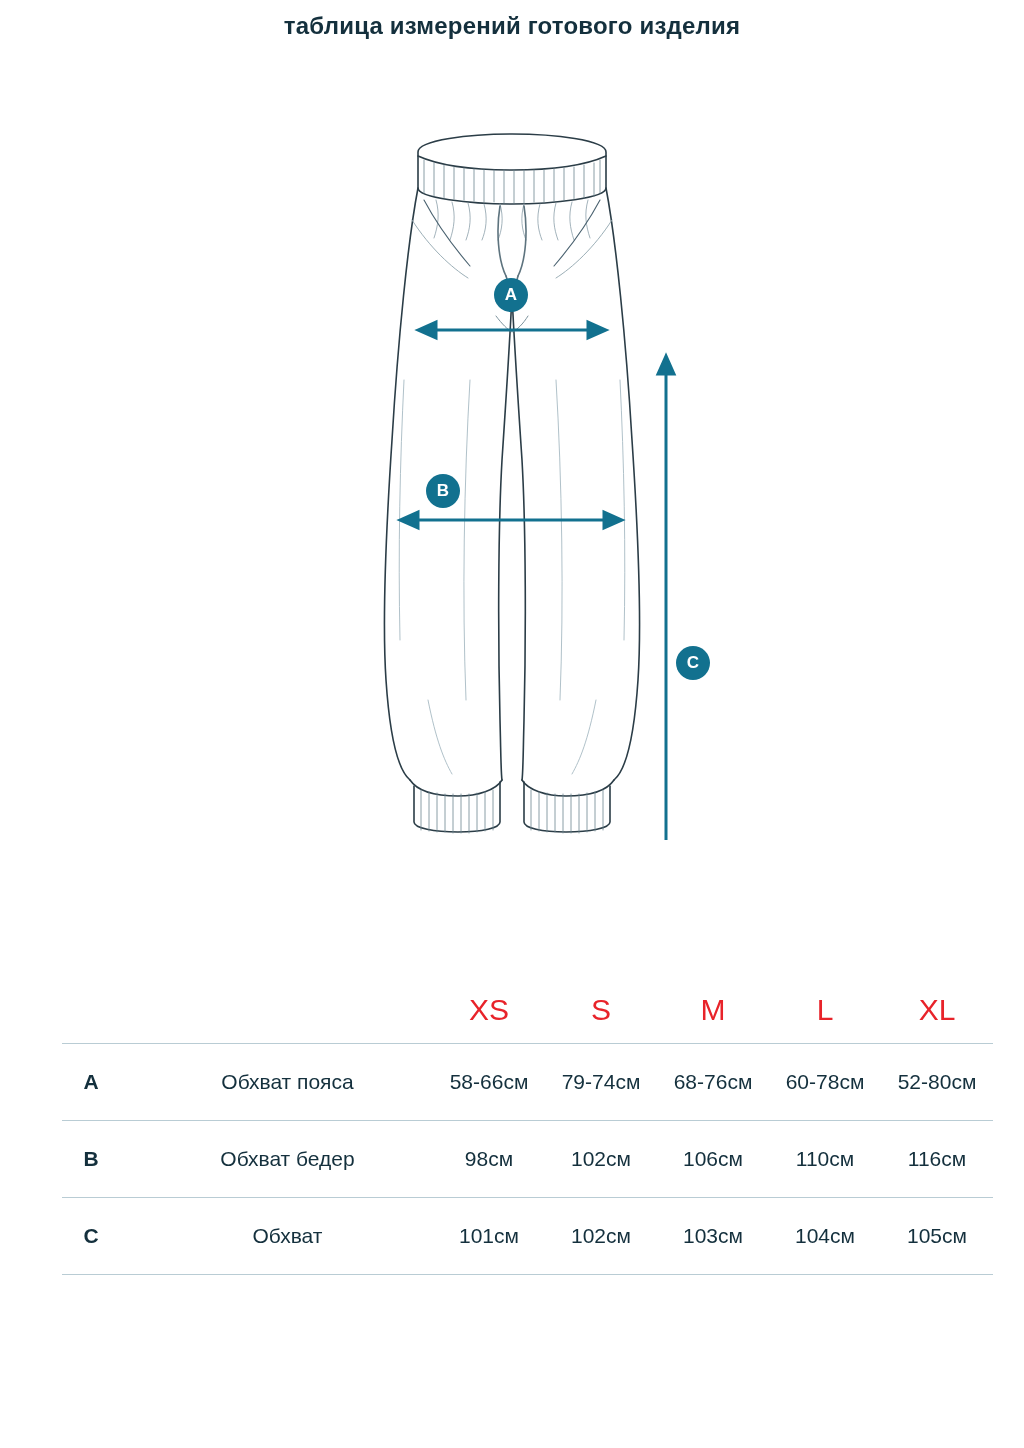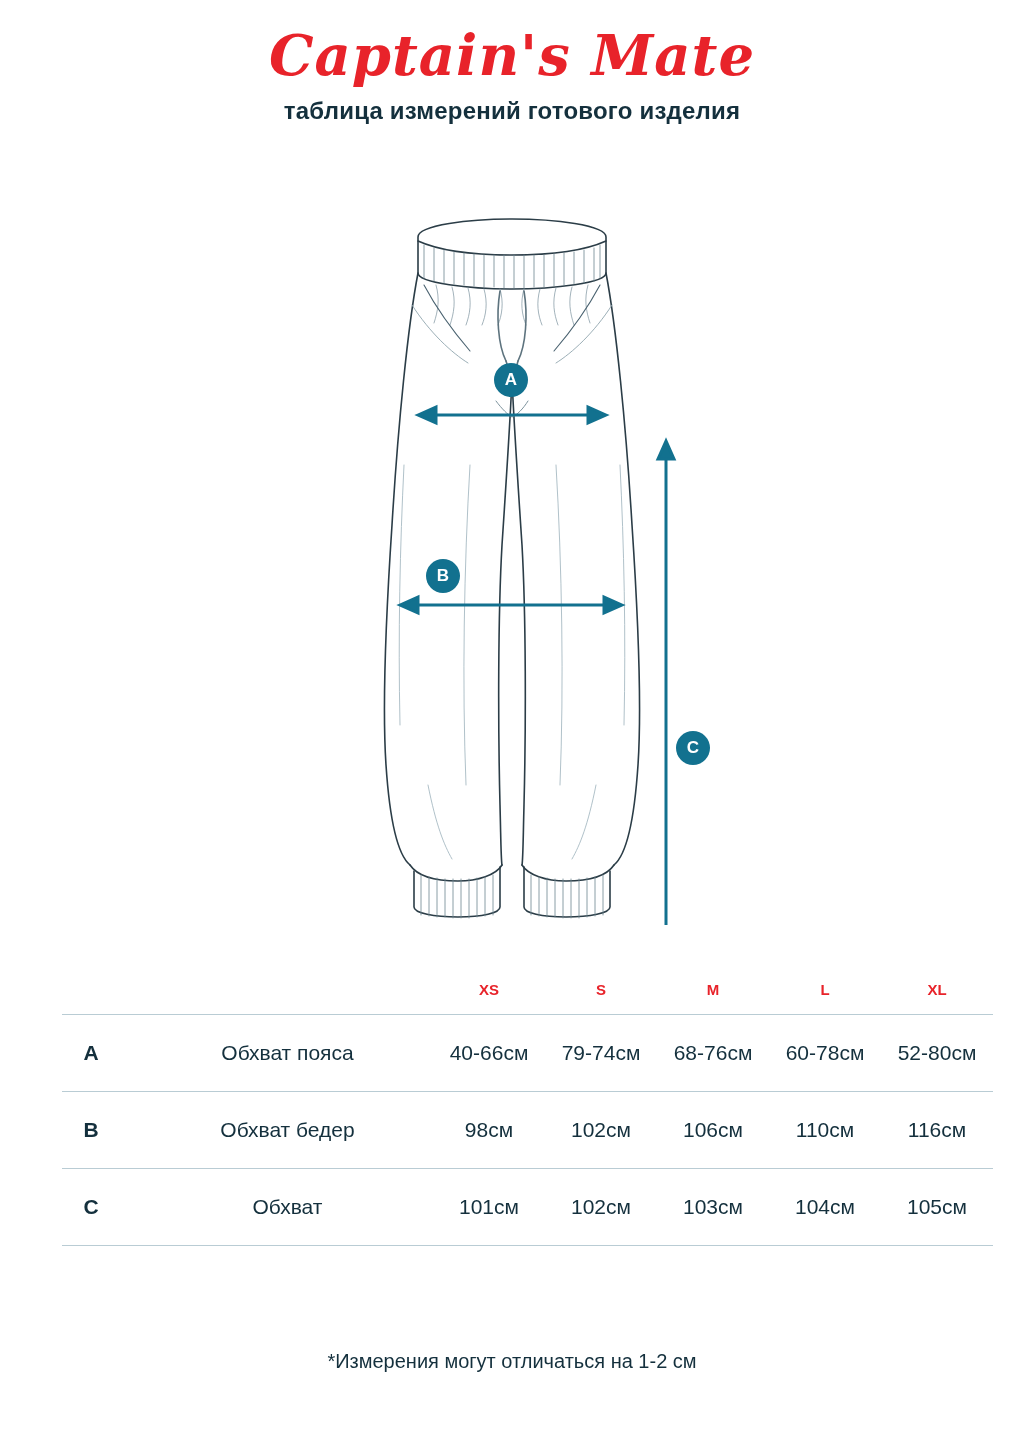--- a/index.html
+++ b/index.html
@@ -84,22 +84,22 @@
     width: 900px;
     table-layout: fixed;
   }
   table.size-table th, table.size-table td {
     text-align: center;
     font-size: 21px;
     color: #14303d;
   }
   table.size-table thead th {
     color: #e8232a;
-    font-weight: bold;
-    font-size: 15px;
+    font-weight: normal;
+    font-size: 30px;
     padding-bottom: 16px;
     border: none;
   }
   table.size-table tbody tr {
     border-top: 1px solid #b9ccd4;
   }
   table.size-table tbody tr:last-child {
     border-bottom: 1px solid #b9ccd4;
   }
   table.size-table tbody td {
@@ -127,21 +127,20 @@
     text-align: center;
     font-size: 20px;
     color: #14303d;
   }
 </style>
 </head>
 <body>
 
 <div class="page">
 
-  <div class="brand">Captain's Mate</div>
   <div class="subtitle">таблица измерений готового изделия</div>
 
   <div class="diagram">
     <svg width="1024" height="760" viewBox="0 0 1024 760">
       <g fill="none" stroke="#2b3d47" stroke-width="1.6" stroke-linejoin="round" stroke-linecap="round">
 
         <path d="M418 72 C418 60 470 54 512 54 C554 54 606 60 606 72 L606 108 C606 118 554 124 512 124 C470 124 418 118 418 108 Z"></path>
         <path d="M418 76 C440 86 470 90 512 90 C554 90 584 86 606 76"></path>
 
         <g stroke="#6d8590" stroke-width="0.8">
@@ -268,21 +267,21 @@
           <th class="col-size">S</th>
           <th class="col-size">M</th>
           <th class="col-size">L</th>
           <th class="col-size">XL</th>
         </tr>
       </thead>
       <tbody>
         <tr>
           <td class="col-letter">A</td>
           <td class="col-name">Обхват пояса</td>
-          <td class="col-size">40-66см</td>
+          <td class="col-size">58-66см</td>
           <td class="col-size">79-74см</td>
           <td class="col-size">68-76см</td>
           <td class="col-size">60-78см</td>
           <td class="col-size">52-80см</td>
         </tr>
         <tr>
           <td class="col-letter">B</td>
           <td class="col-name">Обхват бедер</td>
           <td class="col-size">98см</td>
           <td class="col-size">102см</td>
@@ -296,15 +295,14 @@
           <td class="col-size">101см</td>
           <td class="col-size">102см</td>
           <td class="col-size">103см</td>
           <td class="col-size">104см</td>
           <td class="col-size">105см</td>
         </tr>
       </tbody>
     </table>
   </div>
 
-  <div class="note">*Измерения могут отличаться на 1-2 см</div>
 
 </div>
 
 </body></html>

